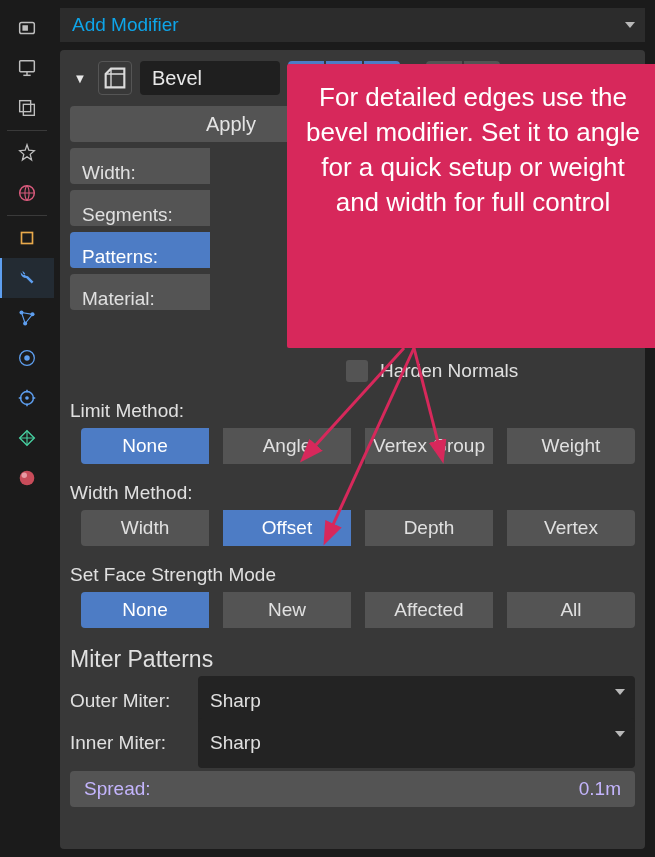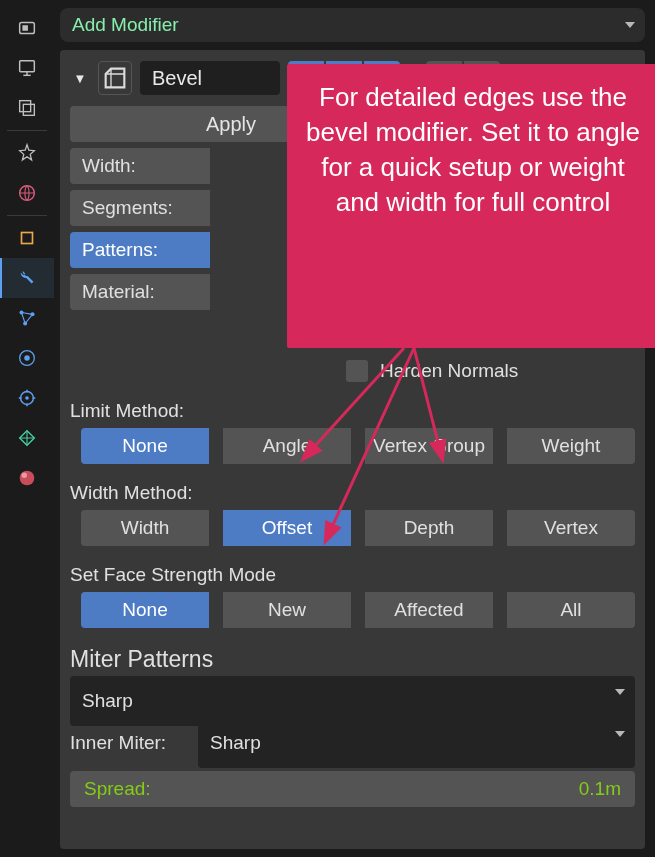--- a/index.html
+++ b/index.html
@@ -10,21 +10,21 @@
 
 .rail { width: 54px; background: #1b1b1b; display: flex; flex-direction: column; align-items: center; padding-top: 8px; gap: 0; }
 .rail-item { width: 54px; height: 40px; display: flex; align-items: center; justify-content: center; cursor: pointer; }
 .rail-sep { width: 40px; height: 1px; background: #3a3a3a; margin: 2px 0; }
 .rail-item.active { background: #232b33; border-left: 2px solid #5e9ff0; }
 .rail svg { width: 22px; height: 22px; }
 
 
 .main { flex: 1; padding: 8px 10px 8px 6px; display: flex; flex-direction: column; gap: 8px; position: relative; }
 
-.dropdown { background: #2c2c2c; border-radius: 8px; height: 34px; display: flex; align-items: center; padding: 0 12px; font-size: 19px; color: #86efac; position: relative; cursor: pointer; }
+.dropdown { background: #2c2c2c; border-radius: 0; height: 34px; display: flex; align-items: center; padding: 0 12px; font-size: 19px; color: #0ea5e9; position: relative; cursor: pointer; }
 .dropdown::after { content:''; position:absolute; right:10px; top:14px; border-left:5px solid transparent; border-right:5px solid transparent; border-top:6px solid #b8b8b8; }
 
 .panel { background: #383838; border-radius: 4px; padding: 8px 10px 12px 10px; flex:1; position:relative; }
 
 .mod-header { display:flex; align-items:center; gap:8px; height:40px; }
 .tri { width:20px; height:20px; display:flex; align-items:center; justify-content:center; color:#e8e8e8; cursor:pointer; font-size:13px; }
 .mod-icon { width:34px; height:34px; border:1px solid #555; border-radius:4px; display:flex; align-items:center; justify-content:center; }
 .mod-name { background:#1f1f1f; height:34px; flex: 0 0 140px; border-radius:4px; display:flex; align-items:center; padding:0 12px; font-size:20px; color:#e8e8e8; }
 
 .btn-strip { display:flex; gap:2px; }
@@ -35,42 +35,42 @@
 .nav-btn { width:36px; height:34px; background:#545454; display:flex; align-items:center; justify-content:center; cursor:pointer; }
 .nav-btn.up { border-radius:4px 0 0 4px; }
 .nav-btn.down { border-radius:0 4px 4px 0; }
 .close-btn { width:30px; height:34px; display:flex; align-items:center; justify-content:center; cursor:pointer; font-size:20px; color:#ccc; }
 
 .apply-row { display:flex; gap:4px; margin-top:8px; }
 .apply-btn { background:#545454; height:36px; border-radius:4px; display:flex; align-items:center; justify-content:center; font-size:20px; color:#e4e4e4; cursor:pointer; }
 .apply-main { flex: 0 0 322px; }
 
 .field-row { display:flex; align-items:center; margin-top:6px; height:36px; }
-.field-label { width:140px; background:#545454; height:36px; border-radius:4px 0 0 4px; display:flex; align-items:center; padding:8px 12px; font-size:19px; color:#e0e0e0; }
+.field-label { width:140px; background:#545454; height:36px; border-radius:4px 0 0 4px; display:flex; align-items:flex-end; padding:0 12px; font-size:19px; color:#e0e0e0; }
 .field-label.sel { background:#4d7cc5; color:#fff; }
 
 .sect-label { font-size:19px; color:#e0e0e0; margin-top:18px; margin-bottom:6px; }
 
 .seg-row { display:flex; gap:3px; }
 .seg-btn { flex:1; height:36px; background:#545454; display:flex; align-items:center; justify-content:center; font-size:19px; color:#e0e0e0; cursor:pointer;margin-left:11px; }
 .seg-btn:first-child { border-radius:4px 0 0 4px; }
 .seg-btn:last-child  { border-radius:0 4px 4px 0; }
 .seg-btn.sel { background:#4d7cc5; color:#fff; }
 
 .check-row { display:flex; align-items:flex-end; gap:12px; margin-top:6px; }
 .check-box { width:22px; height:22px; background:#545454; border-radius:3px; margin-left:276px; }
 .check-label { font-size:19px; color:#e0e0e0; }
 
 .miter-title { font-size:23px; color:#e0e0e0; margin-top:18px; margin-bottom:10px; }
 .miter-row { display:flex; align-items:center; gap:6px; margin-top:6px; height:36px; }
 .miter-label { width:122px; font-size:19px; color:#e0e0e0; }
 .miter-dd { flex:1; background:#232323; height:50px; border-radius:4px; display:flex; align-items:center; padding:0 12px; font-size:19px; color:#e0e0e0; position:relative; cursor:pointer; }
 .miter-dd::after { content:''; position:absolute; right:10px; top:13px; border-left:5px solid transparent; border-right:5px solid transparent; border-top:6px solid #b8b8b8; }
 
-.spread-row { display:flex; align-items:center; margin-top:10px; height:36px; background:#545454; border-radius:4px; padding:0 14px; font-size:19px; color:#84cc16; }
+.spread-row { display:flex; align-items:center; margin-top:10px; height:36px; background:#545454; border-radius:4px; padding:0 14px; font-size:19px; color:#c4b5fd; }
 .spread-val { margin-left:auto; }
 
 
 .callout { position:absolute; left:233px; top:64px; width:372px; height:284px; background:#d7285b; color:#fff; font-size:26px; line-height:1.35; text-align:center; padding:16px 14px; border-radius:2px; z-index:5; }
 .arrow { position:absolute; z-index:4; pointer-events:none; }
 
 </style>
 </head>
 <body>
 
@@ -287,20 +287,21 @@
         <div class="seg-btn">
             <span>Affected</span>
           </div>
         <div class="seg-btn">
             <span>All</span>
           </div>
       </div>
 
       <div class="miter-title">Miter Patterns</div>
       <div class="miter-row">
+        <div class="miter-label">Outer Miter:</div>
         <div class="miter-dd">
             <span>Sharp</span>
           </div>
       </div>
       <div class="miter-row">
         <div class="miter-label">Inner Miter:</div>
         <div class="miter-dd">
             <span>Sharp</span>
           </div>
       </div>

